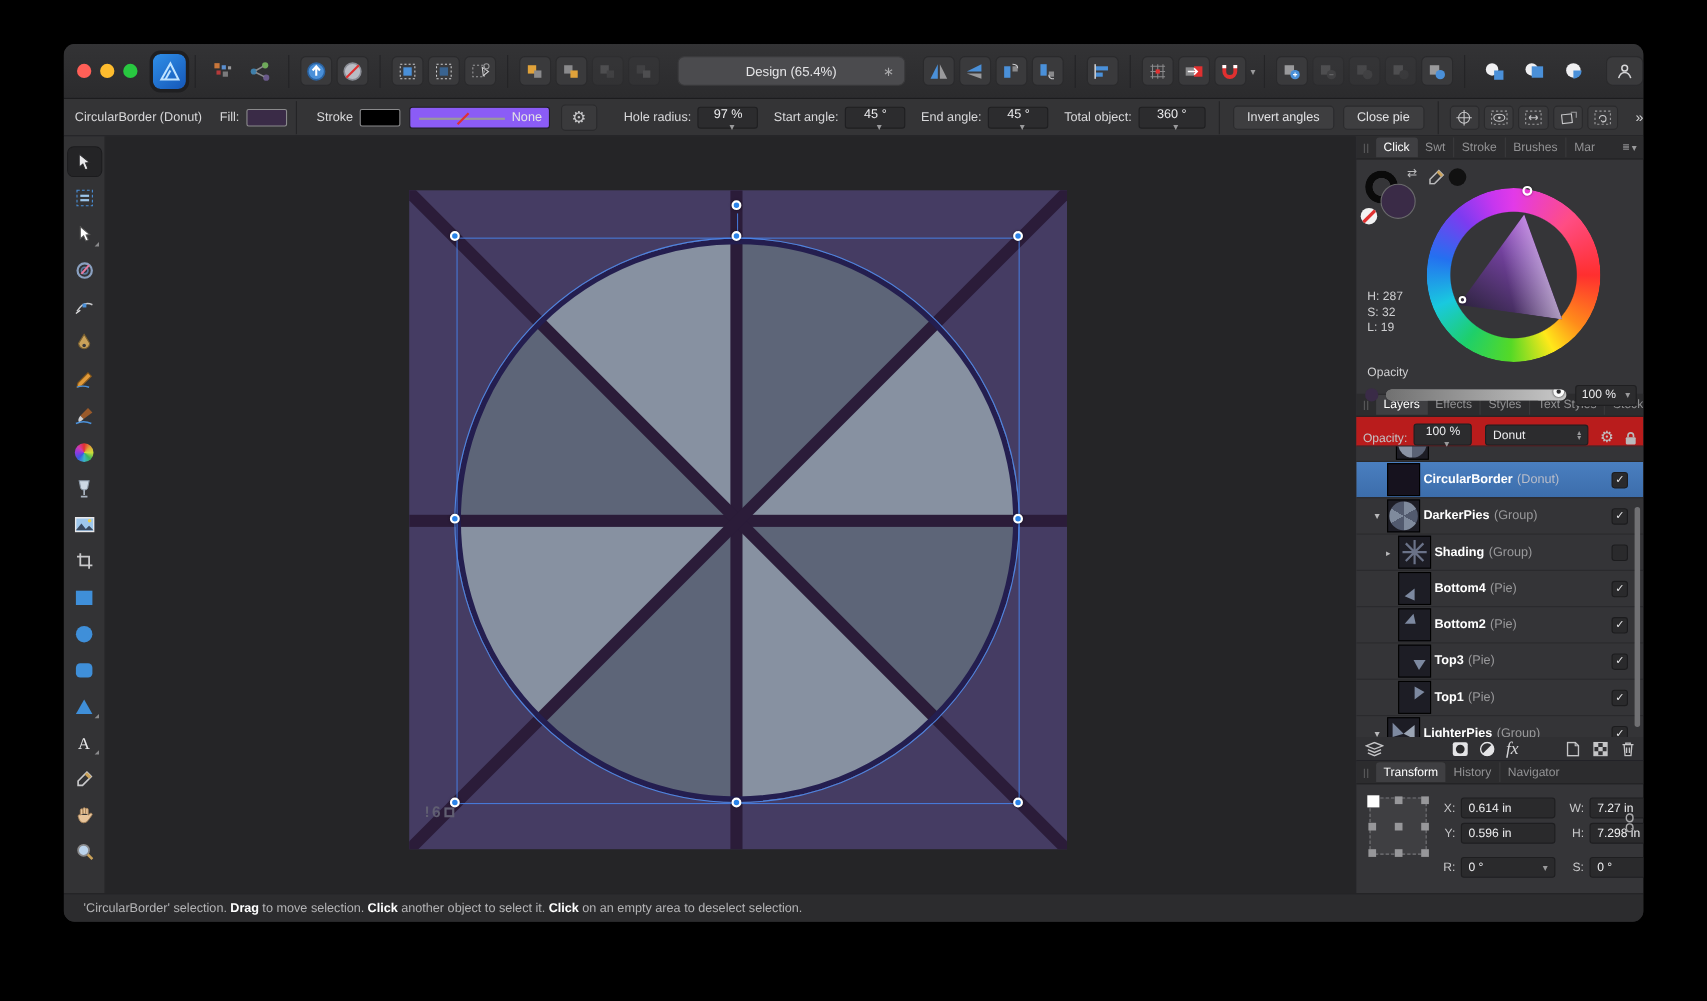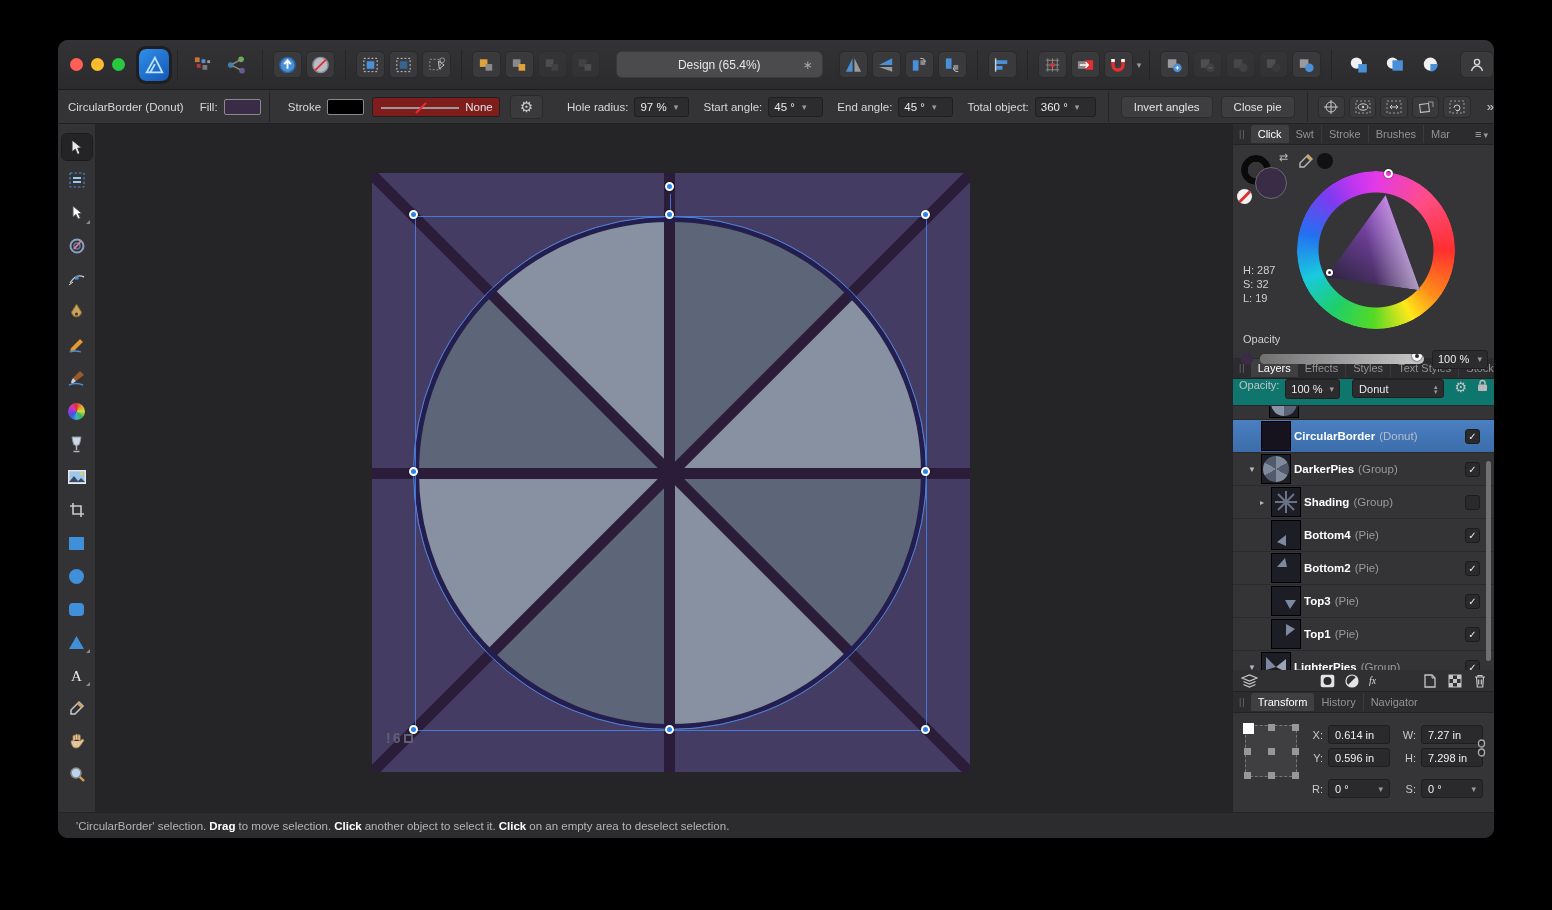--- a/index.html
+++ b/index.html
@@ -27,26 +27,26 @@
     color:#e6e6e8;font-size:12px;}
   .docpill .star{position:absolute;right:9px;color:#a9a9ab;font-size:12px;}
   .caret{color:#9a9a9c;font-size:9px;margin-left:2px;}
   .account{width:36px;height:27px;border-radius:6px;background:#3a3a3c;border:1px solid #2a2a2c;
     display:flex;align-items:center;justify-content:center;margin-left:10px;}
   
   .ctxbar{position:absolute;left:0;top:50px;width:100%;height:34px;background:#343436;
     border-bottom:1px solid #222224;display:flex;align-items:center;font-size:11.5px;color:#d8d8da;}
   .ctxbar .lbl{margin:0 6px 0 10px;white-space:nowrap;}
   .swatch{width:38px;height:16px;border:1px solid #8a8a8c;border-radius:2px;}
-  .strokewidget{width:130px;height:20px;background:#7f1d1d;border:1px solid #1f1f21;border-radius:3px;
+  .strokewidget{width:130px;height:20px;background:#8b5cf6;border:1px solid #1f1f21;border-radius:3px;
     position:relative;display:flex;align-items:center;justify-content:flex-end;padding-right:6px;color:#e3e3e5;}
   .strokewidget .line{position:absolute;left:8px;top:9px;width:78px;height:2px;background:#9a9a9c;}
   .strokewidget .slash{position:absolute;left:40px;top:2px;width:16px;height:16px;}
   .combo{height:20px;background:#2c2c2e;border:1px solid #1f1f21;border-radius:3px;color:#ececee;
-    display:flex;align-items:center;padding:0 5px;margin-right:4px;white-space:nowrap;}
+    display:flex;align-items:center;padding:0 5px;margin-right:4px;white-space:nowrap;flex-direction:column;}
   .combo .caret{margin-left:7px;}
   .cbtn{height:22px;border-radius:4px;background:#3e3e40;border:1px solid #2b2b2d;color:#e2e2e4;
     display:flex;align-items:center;padding:0 12px;margin:0 4px;white-space:nowrap;}
   .sqbtn{width:28px;height:22px;border-radius:4px;background:#3a3a3c;border:1px solid #2a2a2c;
     display:flex;align-items:center;justify-content:center;margin:0 2px;color:#c9c9cb;}
   .chev{color:#d0d0d2;font-size:13px;margin-left:14px;}
   
   .tools{position:absolute;left:0;top:84px;width:38px;bottom:26px;background:#333335;
     border-right:1px solid #242426;display:flex;flex-direction:column;align-items:center;padding-top:10px;gap:7px;}
   .tool{width:30px;height:26px;border-radius:5px;display:flex;align-items:center;justify-content:center;position:relative;}
@@ -116,21 +116,21 @@
     background-image:linear-gradient(45deg,#8a8a8a 25%,transparent 25%,transparent 75%,#8a8a8a 75%),
       linear-gradient(45deg,#8a8a8a 25%,#cwhite 25%,#c9c9c9 75%,#8a8a8a 75%);
     background-color:#c9c9c9;background-size:8px 8px;background-position:0 0,4px 4px;}
   .optrack::after{content:"";position:absolute;inset:0;background:linear-gradient(to right,rgba(40,40,40,.55),rgba(255,255,255,0));}
   .opknob{position:absolute;right:2px;top:-3px;width:10px;height:10px;border-radius:50%;background:#2b2b2d;
     border:3px solid #fff;box-shadow:0 0 2px #000;}
   .opval{width:56px;height:19px;margin-left:8px;background:#2c2c2e;border:1px solid #1f1f21;border-radius:3px;
     color:#ececee;font-size:11px;display:flex;align-items:center;padding:0 5px;}
   .opval .caret{margin-left:auto;}
   
-  .lyrctl{height:27px;background:#0f766e;border-bottom:1px solid #26262a;display:flex;align-items:flex-start;
+  .lyrctl{height:27px;background:#b91c1c;border-bottom:1px solid #26262a;display:flex;align-items:flex-end;
     font-size:11px;color:#c3c3c5;padding:0 6px;}
   .blend{width:104px;height:19px;background:#2c2c2e;border:1px solid #1f1f21;border-radius:3px;color:#ececee;
     display:flex;align-items:center;padding:0 6px;margin-left:8px;}
   .updn{margin-left:auto;display:flex;flex-direction:column;line-height:5px;font-size:7px;color:#9a9a9c;}
   .rows{position:relative;height:264px;overflow:hidden;background:#343437;}
   .lrow{position:relative;height:33px;border-bottom:1px solid #2a2a2d;display:flex;align-items:center;
     font-size:11.5px;color:#fff;}
   .lrow.sel{background:linear-gradient(#4a7fc0,#3c6dab);}
   .lrow .exp{width:10px;margin-left:14px;font-size:8px;color:#b9b9bb;text-align:center;}
   .lrow .th{width:30px;height:30px;background:#1d1d25;border:1px solid #000;margin-left:4px;
@@ -150,21 +150,21 @@
   .lfoot{height:22px;background:#303033;border-bottom:1px solid #222226;display:flex;align-items:center;
     color:#c5c5c7;padding:0 8px;gap:10px;font-size:11px;}
   .lfoot .right{margin-left:auto;display:flex;gap:12px;align-items:center;}
   
   .tbody{position:relative;height:98px;font-size:11px;color:#c9c9cb;}
   .anchor{position:absolute;left:12px;top:12px;width:52px;height:52px;background:#3f3f42;
     border:1px dashed #77777a;}
   .anchor i{position:absolute;width:7px;height:7px;background:#97979a;}
   .anchor i.big{width:11px;height:11px;background:#fff;}
   .trow{position:absolute;display:flex;align-items:center;}
-  .tfield{width:62px;height:19px;background:#2a2a2c;border:1px solid #1e1e20;border-radius:3px;color:#f0f0f2;
+  .tfield{width:86px;height:19px;background:#2a2a2c;border:1px solid #1e1e20;border-radius:3px;color:#f0f0f2;
     display:flex;align-items:center;padding:0 6px;margin-left:5px;}
   .tfield .caret{margin-left:auto;}
   .tlbl{width:16px;text-align:right;}
   .linkico{position:absolute;right:8px;top:26px;color:#a9a9ab;}
   
   .statusbar{position:absolute;left:0;bottom:0;width:100%;height:26px;background:#2c2c2e;
     border-top:1px solid #232325;display:flex;align-items:center;padding-left:18px;
     font-size:11.5px;color:#b4b4b6;}
   .statusbar b{color:#fff;margin:0 3px;}
   svg{display:block;}
@@ -780,21 +780,21 @@
             <rect x="0.7" y="0.7" width="13.6" height="12.6" rx="2" fill="#e4e4e6"></rect>
             <circle cx="7.5" cy="7" r="4" fill="#2b2b2d"></circle>
           </svg>
       </span>
       <span>
         <svg width="14" height="14" viewBox="0 0 14 14">
             <circle cx="7" cy="7" r="6" fill="none" stroke="#e4e4e6" stroke-width="1.2"></circle>
             <path d="M7 1 A6 6 0 0 1 7 13 L7 1" fill="#e4e4e6" transform="rotate(45 7 7)"></path>
           </svg>
       </span>
-      <span style="font-style:italic;font-family:'Liberation Serif',serif;font-size:10px;color:#d5d5d7">fx</span>
+      <span style="font-style:italic;font-family:'Liberation Serif',serif;font-size:16px;color:#d5d5d7">fx</span>
       <span class="right">
         <span>
           <svg width="12" height="14" viewBox="0 0 12 14">
               <path d="M1 1 H8 L11 4 V13 H1 Z" fill="none" stroke="#c5c5c7" stroke-width="1.3"></path>
               <path d="M8 1 V4 H11" fill="none" stroke="#c5c5c7"></path>
             </svg>
         </span>
         <span>
           <svg width="14" height="14" viewBox="0 0 14 14">
               <rect x="1" y="1" width="12" height="12" fill="none" stroke="#c5c5c7"></rect>

